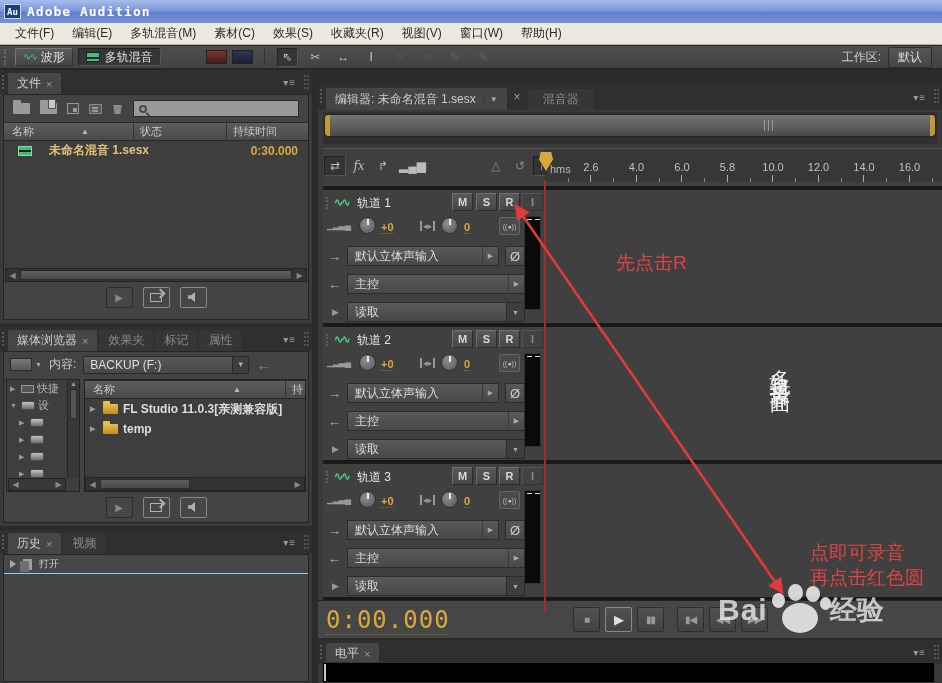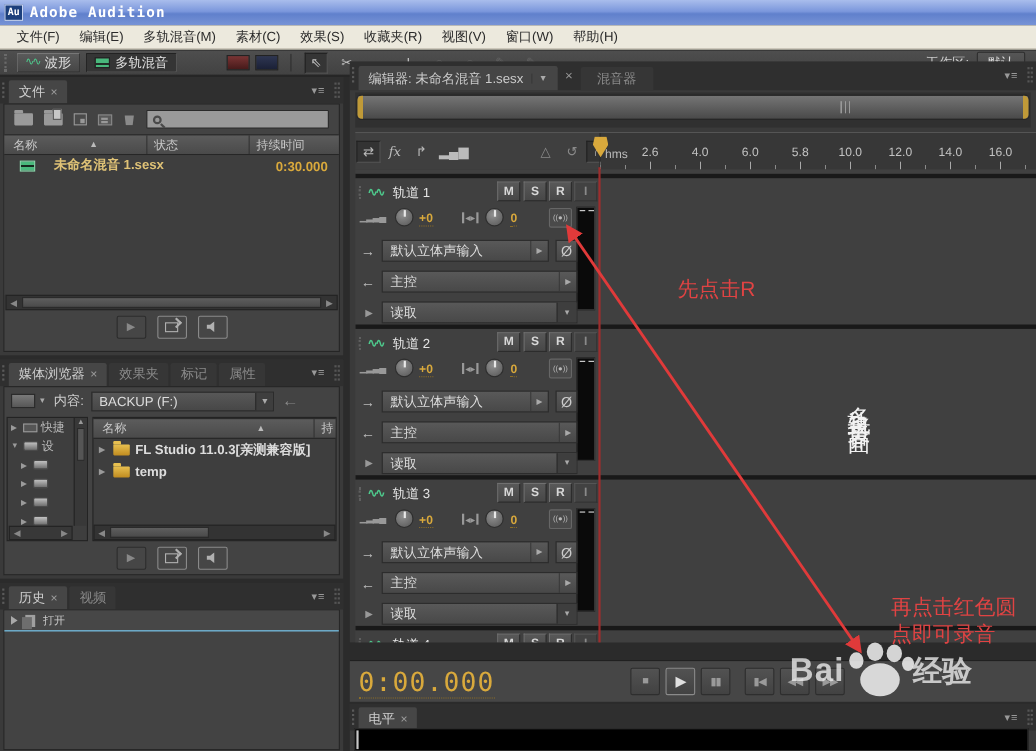--- a/index.html
+++ b/index.html
@@ -151,21 +151,21 @@
   background:#474747; border-bottom:1px solid #7dd3fc; font-size:10px; color:#c8c8c8; }
 .tri-out { width:0; height:0; border-left:6px solid #a8a8a8; border-top:4px solid transparent;
   border-bottom:4px solid transparent; }
 .ic-copy { width:9px; height:11px; background:#a0a0a0; position:relative; }
 .ic-copy::before { content:""; position:absolute; left:-3px; top:2px; width:9px; height:11px;
   background:#6e6e6e; }
 .hist-body { position:absolute; left:3px; right:3px; top:24px; bottom:1px; background:#434343;
   border:1px solid #252525; }
 
 
-.editor-panel { left:318px; top:56px; width:624px; height:528px; background:#3a3a3a; }
+.editor-panel { left:318px; top:84px; width:624px; height:528px; background:#3a3a3a; }
 .editor-tabs { height:26px; background:#2f2f2f; display:flex; align-items:flex-end; padding-left:8px; position:relative; }
 .etab1 { height:22px; background:#454545; display:flex; align-items:center; gap:7px; padding:0 9px;
   font-size:12px; color:#ccc; border-radius:2px 2px 0 0; }
 .etab-dd { font-size:8px; color:#aaa; padding-left:6px; border-left:1px solid #383838; }
 .etab-close { align-self:center; margin:0 7px; color:#9a9a9a; font-size:12px; }
 .etab2 { height:21px; background:#363636; color:#8a8a8a; padding:0 15px; display:flex;
   align-items:center; font-size:12px; border-radius:2px 2px 0 0; }
 .zoom-nav { position:absolute; top:28px; left:5px; right:5px; height:32px; background:#303030; }
 .zn-bar { position:absolute; left:1px; right:1px; top:2px; bottom:7px;
   background:linear-gradient(#757575,#494949); border:1px solid #262626; border-radius:4px; }
@@ -699,22 +699,22 @@
         <i class="t3"></i>
         <i class="t4"></i>
         <i class="pad"></i>
     </span>
     <span class="wm-jy">经验</span>
   </div>
 
   <div class="note1">先点击R</div>
   <div class="vnote">多轨录音界面</div>
   <div class="note2">
+    <div>点即可录音</div>
     <div>再点击红色圆</div>
-    <div>点即可录音</div>
   </div>
   <svg class="svg-overlay" width="942" height="683">
     <defs>
       <marker id="ah" markerWidth="7" markerHeight="7" refX="5" refY="3" orient="auto-start-reverse" markerUnits="strokeWidth">
         <path d="M0,0 L6,3 L0,6 Z" fill="#e03a3a"></path>
       </marker>
     </defs>
     <line x1="516" y1="206" x2="782" y2="592" stroke="#e03a3a" stroke-width="2.6" marker-start="url(#ah)" marker-end="url(#ah)"></line>
   </svg>
 

